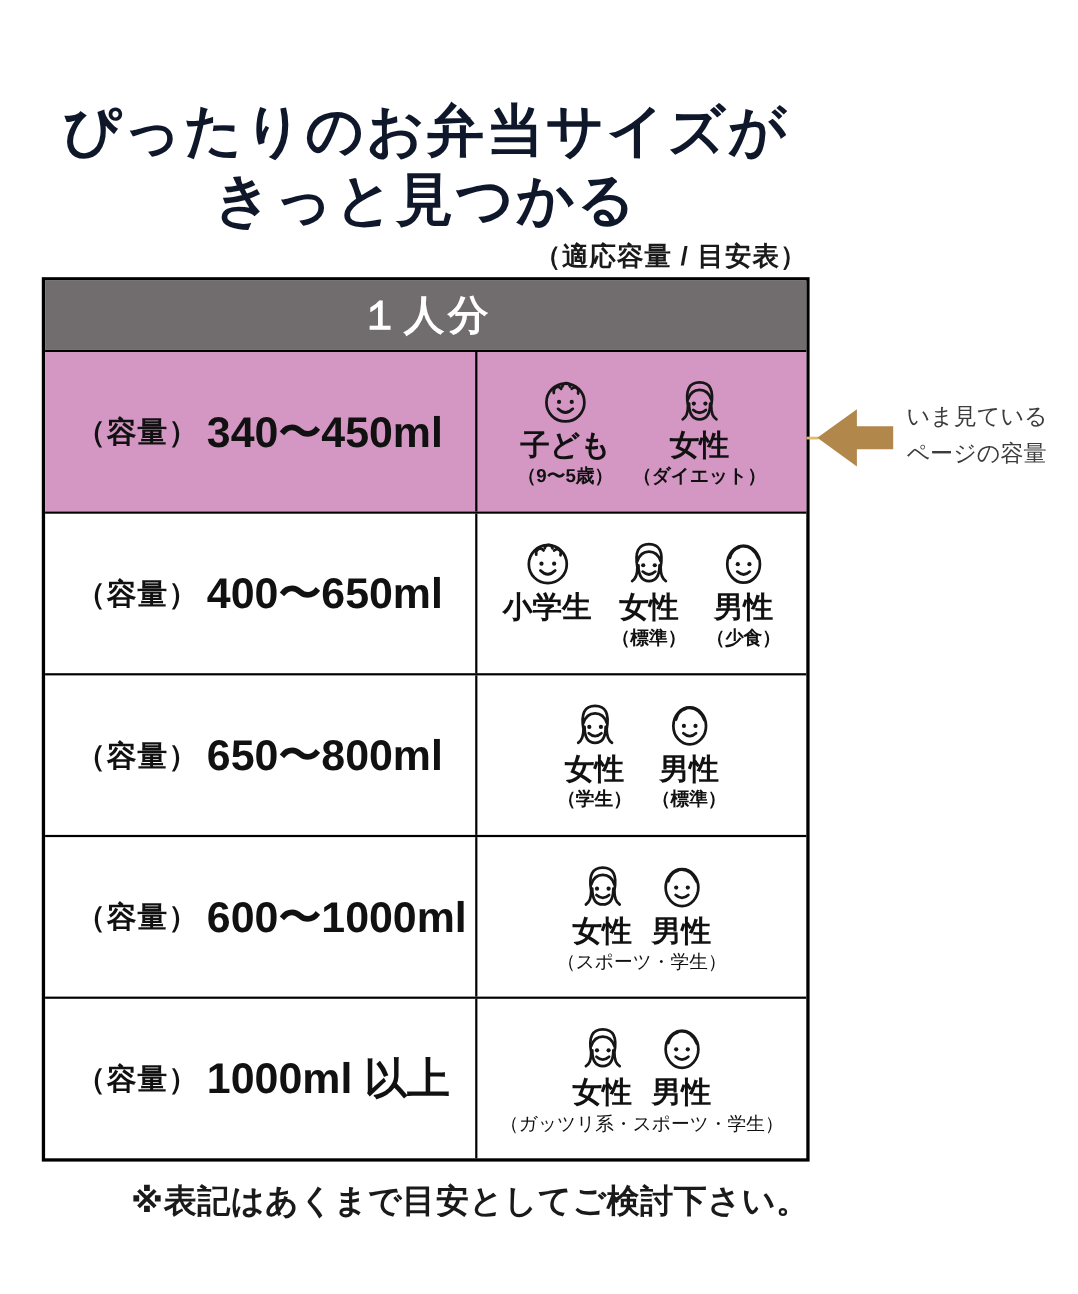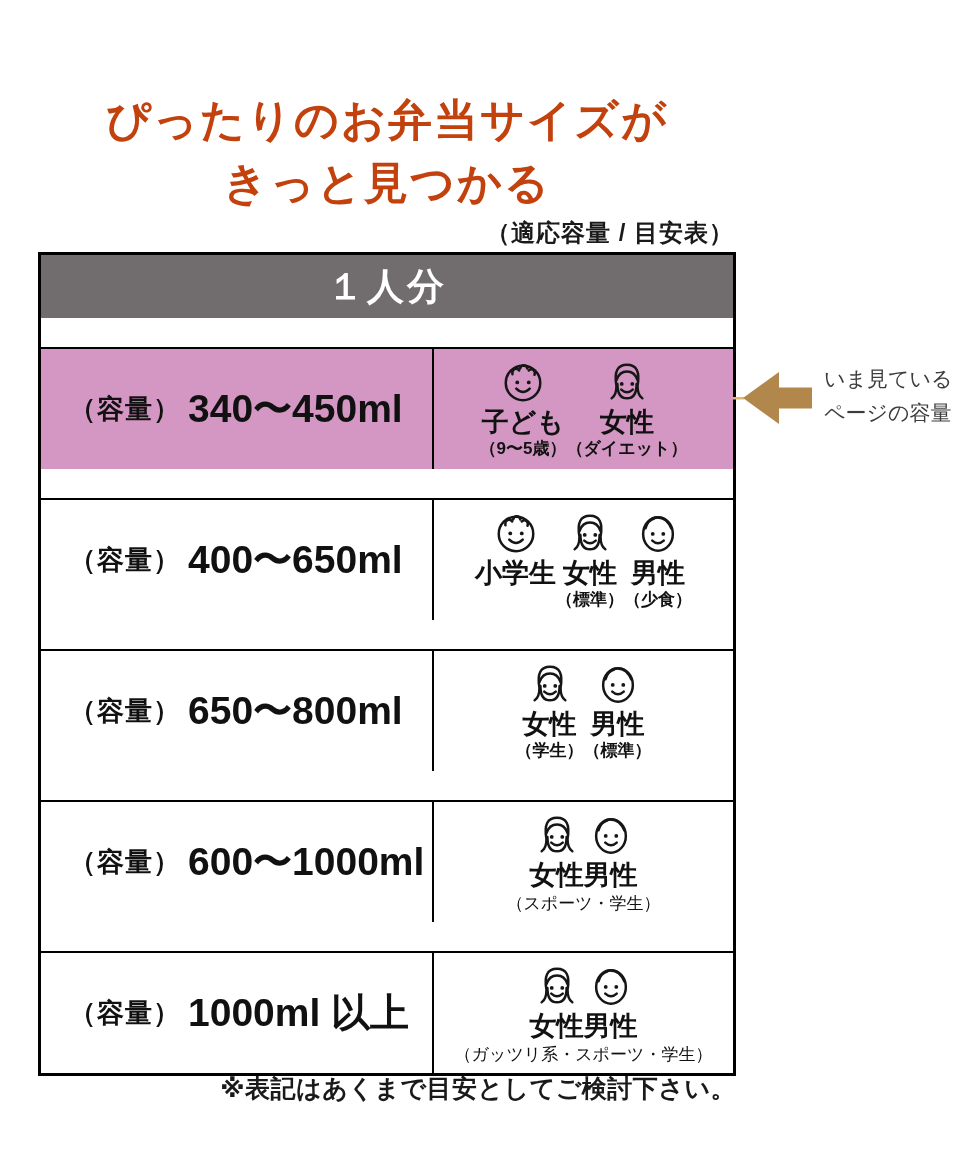--- a/index.html
+++ b/index.html
@@ -3,45 +3,45 @@
 <meta charset="utf-8">
 <style>
   html,body{margin:0;padding:0;}
   body{
     width:980px;height:1176px;position:relative;background:#fff;
     font-family:"Liberation Sans","DejaVu Sans",sans-serif;color:#111;
     overflow:hidden;
   }
   
   .title-block{position:absolute;left:38px;top:88px;width:698px;text-align:center;}
-  .title-line{font-size:44px;font-weight:800;letter-spacing:2px;line-height:63px;color:#c2410c;}
+  .title-line{font-size:52px;font-weight:800;letter-spacing:2px;line-height:63px;color:#0f172a;}
   .subtitle{margin-top:3px;text-align:right;font-size:24px;font-weight:700;letter-spacing:1px;color:#1a1a1a;padding-right:2px;}
   
   .size-table{position:absolute;left:38px;top:252px;width:698px;border:3px solid #000;box-sizing:border-box;background:#fff;}
   .table-header{height:63px;background:var(--header-bg,#716d6e);color:var(--header-text,#fff);
     display:flex;align-items:center;justify-content:center;font-size:37px;font-weight:700;letter-spacing:3px;}
-  .row{display:flex;height:122px;border-top:2px solid #000;box-sizing:border-box;margin-top:29px;}
+  .row{display:flex;height:147px;border-top:2px solid #000;box-sizing:border-box;}
   .row.highlight{background:var(--highlight-bg,#d497c3);}
   .cap-cell{width:393px;box-sizing:border-box;border-right:2px solid #000;
     display:flex;align-items:center;padding-left:28px;}
   .cap-prefix{font-size:27px;font-weight:700;letter-spacing:1px;}
   .cap-value{font-size:39px;font-weight:800;margin-left:7px;letter-spacing:0px;white-space:nowrap;}
   .people-cell{flex:1;display:flex;flex-direction:column;align-items:center;justify-content:center;}
-  .persons{display:flex;align-items:flex-start;}
+  .persons{display:flex;gap:18px;align-items:flex-start;}
   .person{display:flex;flex-direction:column;align-items:center;}
   .face{width:46px;height:46px;display:block;}
   .pname{font-size:27px;font-weight:700;margin-top:4px;line-height:1.1;white-space:nowrap;}
   .pnote{font-size:17px;font-weight:700;margin-top:3px;min-height:20px;line-height:1.1;white-space:nowrap;}
   .shared-note{font-size:17px;font-weight:400;margin-top:4px;line-height:1.1;white-space:nowrap;}
   
   .arrow-svg{position:absolute;left:733px;top:369px;}
   .annotation-text{position:absolute;left:824px;top:362px;font-size:21px;line-height:34px;color:#3c3c3c;font-weight:500;white-space:nowrap;}
   
   .footer-note{position:absolute;left:38px;top:1072px;width:698px;text-align:right;
-    font-size:25px;font-weight:700;color:#1a1a1a;letter-spacing:0.5px;}
+    font-size:30px;font-weight:700;color:#1a1a1a;letter-spacing:0.5px;}
   .hidden-defs{position:absolute;width:0;height:0;overflow:hidden;}
 </style>
 </head>
 <body>
 
 <svg class="hidden-defs" aria-hidden="true">
   <defs>
     <symbol id="sym-child" viewBox="0 0 48 48">
       <g fill="none" stroke="#161616" stroke-width="2.6" stroke-linecap="round">
         <circle cx="24" cy="26" r="18"></circle>

